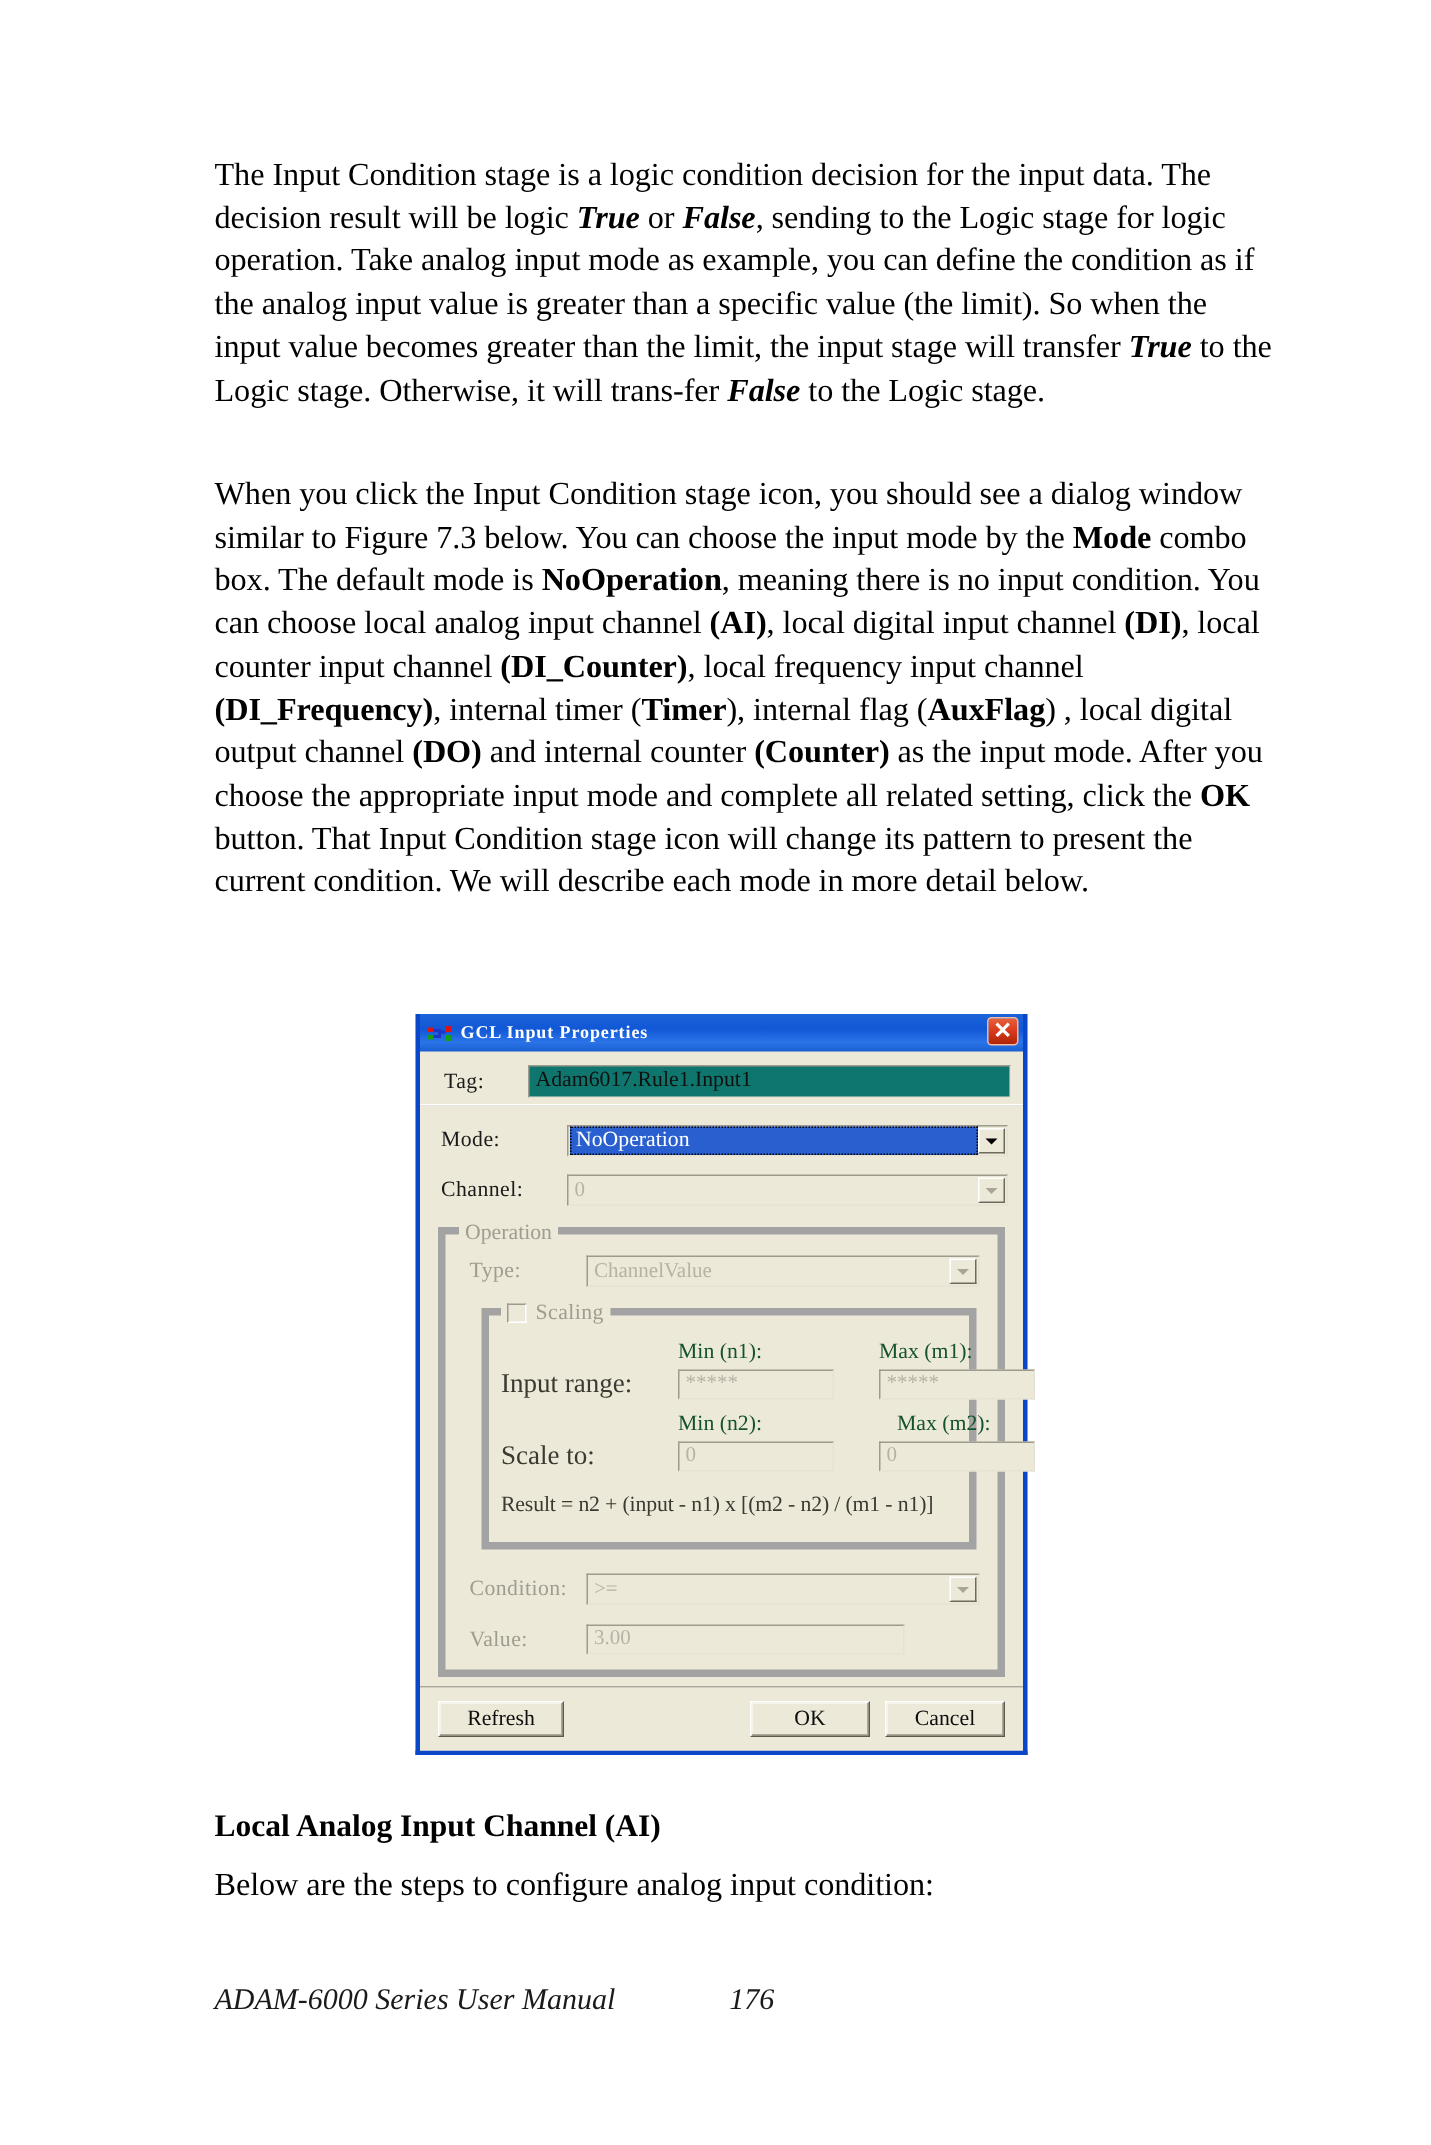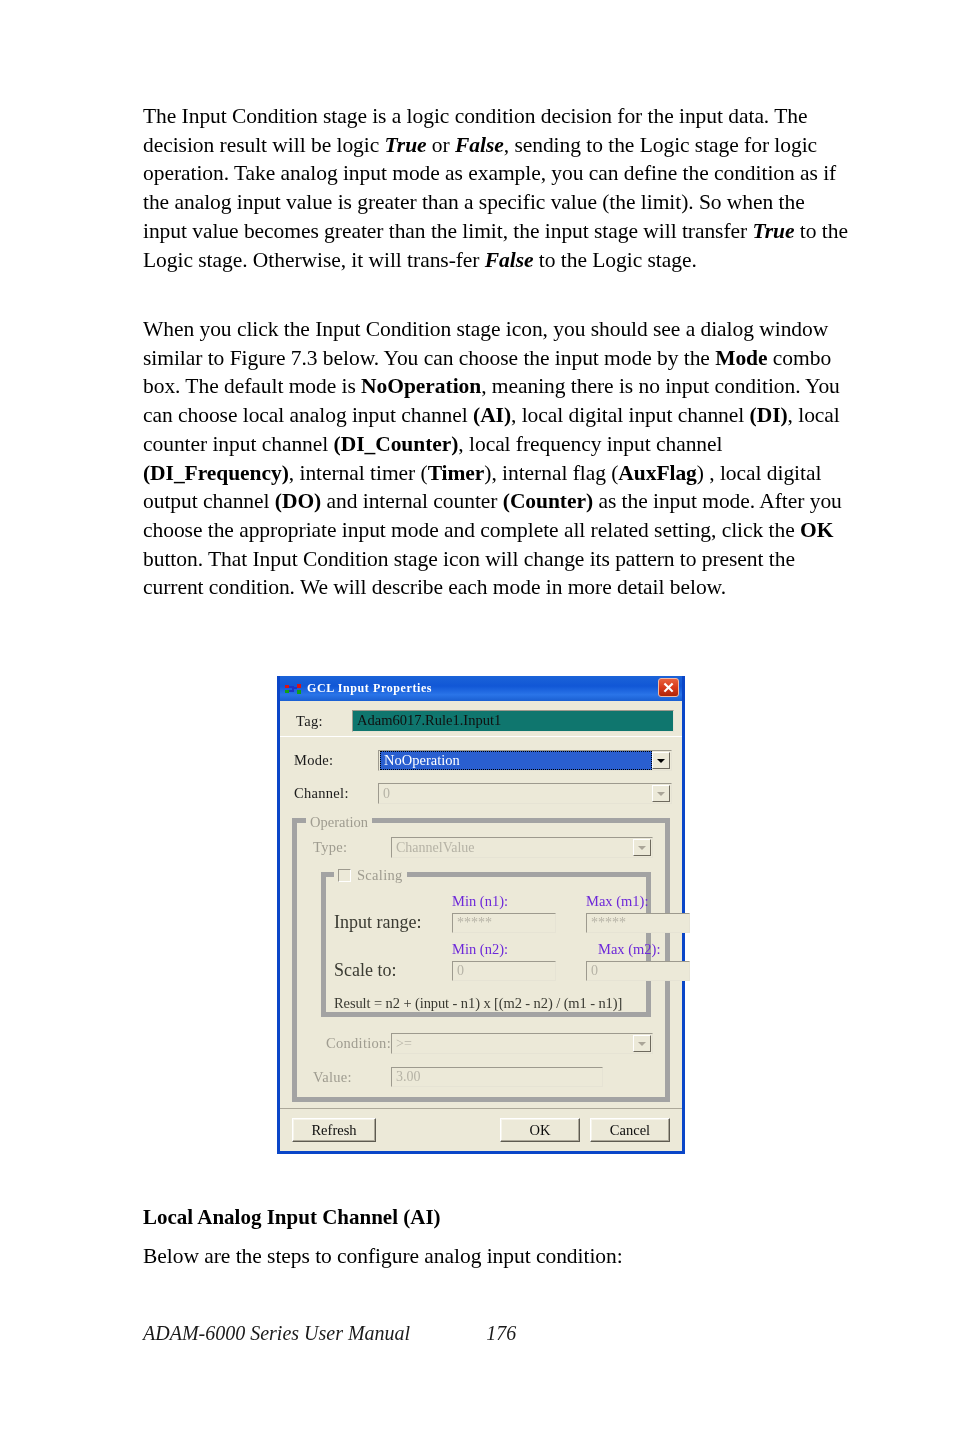--- a/index.html
+++ b/index.html
@@ -239,21 +239,21 @@
     left: 9px;
     background: #ece9d8;
     padding: 0 4px;
     font-size: 14.5px;
     color: #9f9c90;
     white-space: nowrap;
     font-family: "Liberation Serif", "DejaVu Serif", serif;
   }
   .groupbox.inner {
     margin: 0 4px 0 14px;
-    padding: 16px 8px 0 8px;
+    padding: 16px 8px 16px 8px;
   }
   .groupbox.inner > .gtitle-cb {
     position: absolute;
     top: -10px;
     left: 8px;
     background: #ece9d8;
     padding: 0 4px;
     display: flex;
     align-items: center;
     gap: 6px;
@@ -269,21 +269,21 @@
   }
 
   .scale-grid {
     display: grid;
     grid-template-columns: 118px 104px 30px 104px;
     row-gap: 2px;
     align-items: center;
   }
   .scale-grid .hdr {
     font-size: 14.5px;
-    color: #6d28d9;
+    color: #14532d;
     white-space: nowrap;
   }
   .scale-grid .rlabel {
     font-size: 18px;
     color: #3a3a32;
     white-space: nowrap;
   }
   .formula {
     margin-top: 14px;
     font-size: 14.5px;
@@ -468,21 +468,21 @@
               <span class="rlabel">Scale to:</span>
               <span class="tbox">0</span>
               <span></span>
               <span class="tbox">0</span>
             </div>
 
             <div class="formula">Result = n2 + (input - n1) x [(m2 - n2) / (m1 - n1)]</div>
           </div>
 
           <div class="frow" style="padding:0 2px 0 6px;margin-top:16px;">
-            <span class="lbl dis flabel" style="width:78px;flex:0 0 78px;text-align:right;">Condition:</span>
+            <span class="lbl dis flabel" style="width:78px;flex:0 0 78px;">Condition:</span>
             <span class="combo disabled" style="flex:1 1 auto;">
               <span class="ctext">&gt;=</span>
               <span class="arrow">
                   <i></i>
                 </span>
             </span>
           </div>
 
           <div class="frow" style="padding:0 2px 0 6px;margin-top:13px;">
             <span class="lbl dis flabel" style="width:78px;flex:0 0 78px;">Value:</span>

